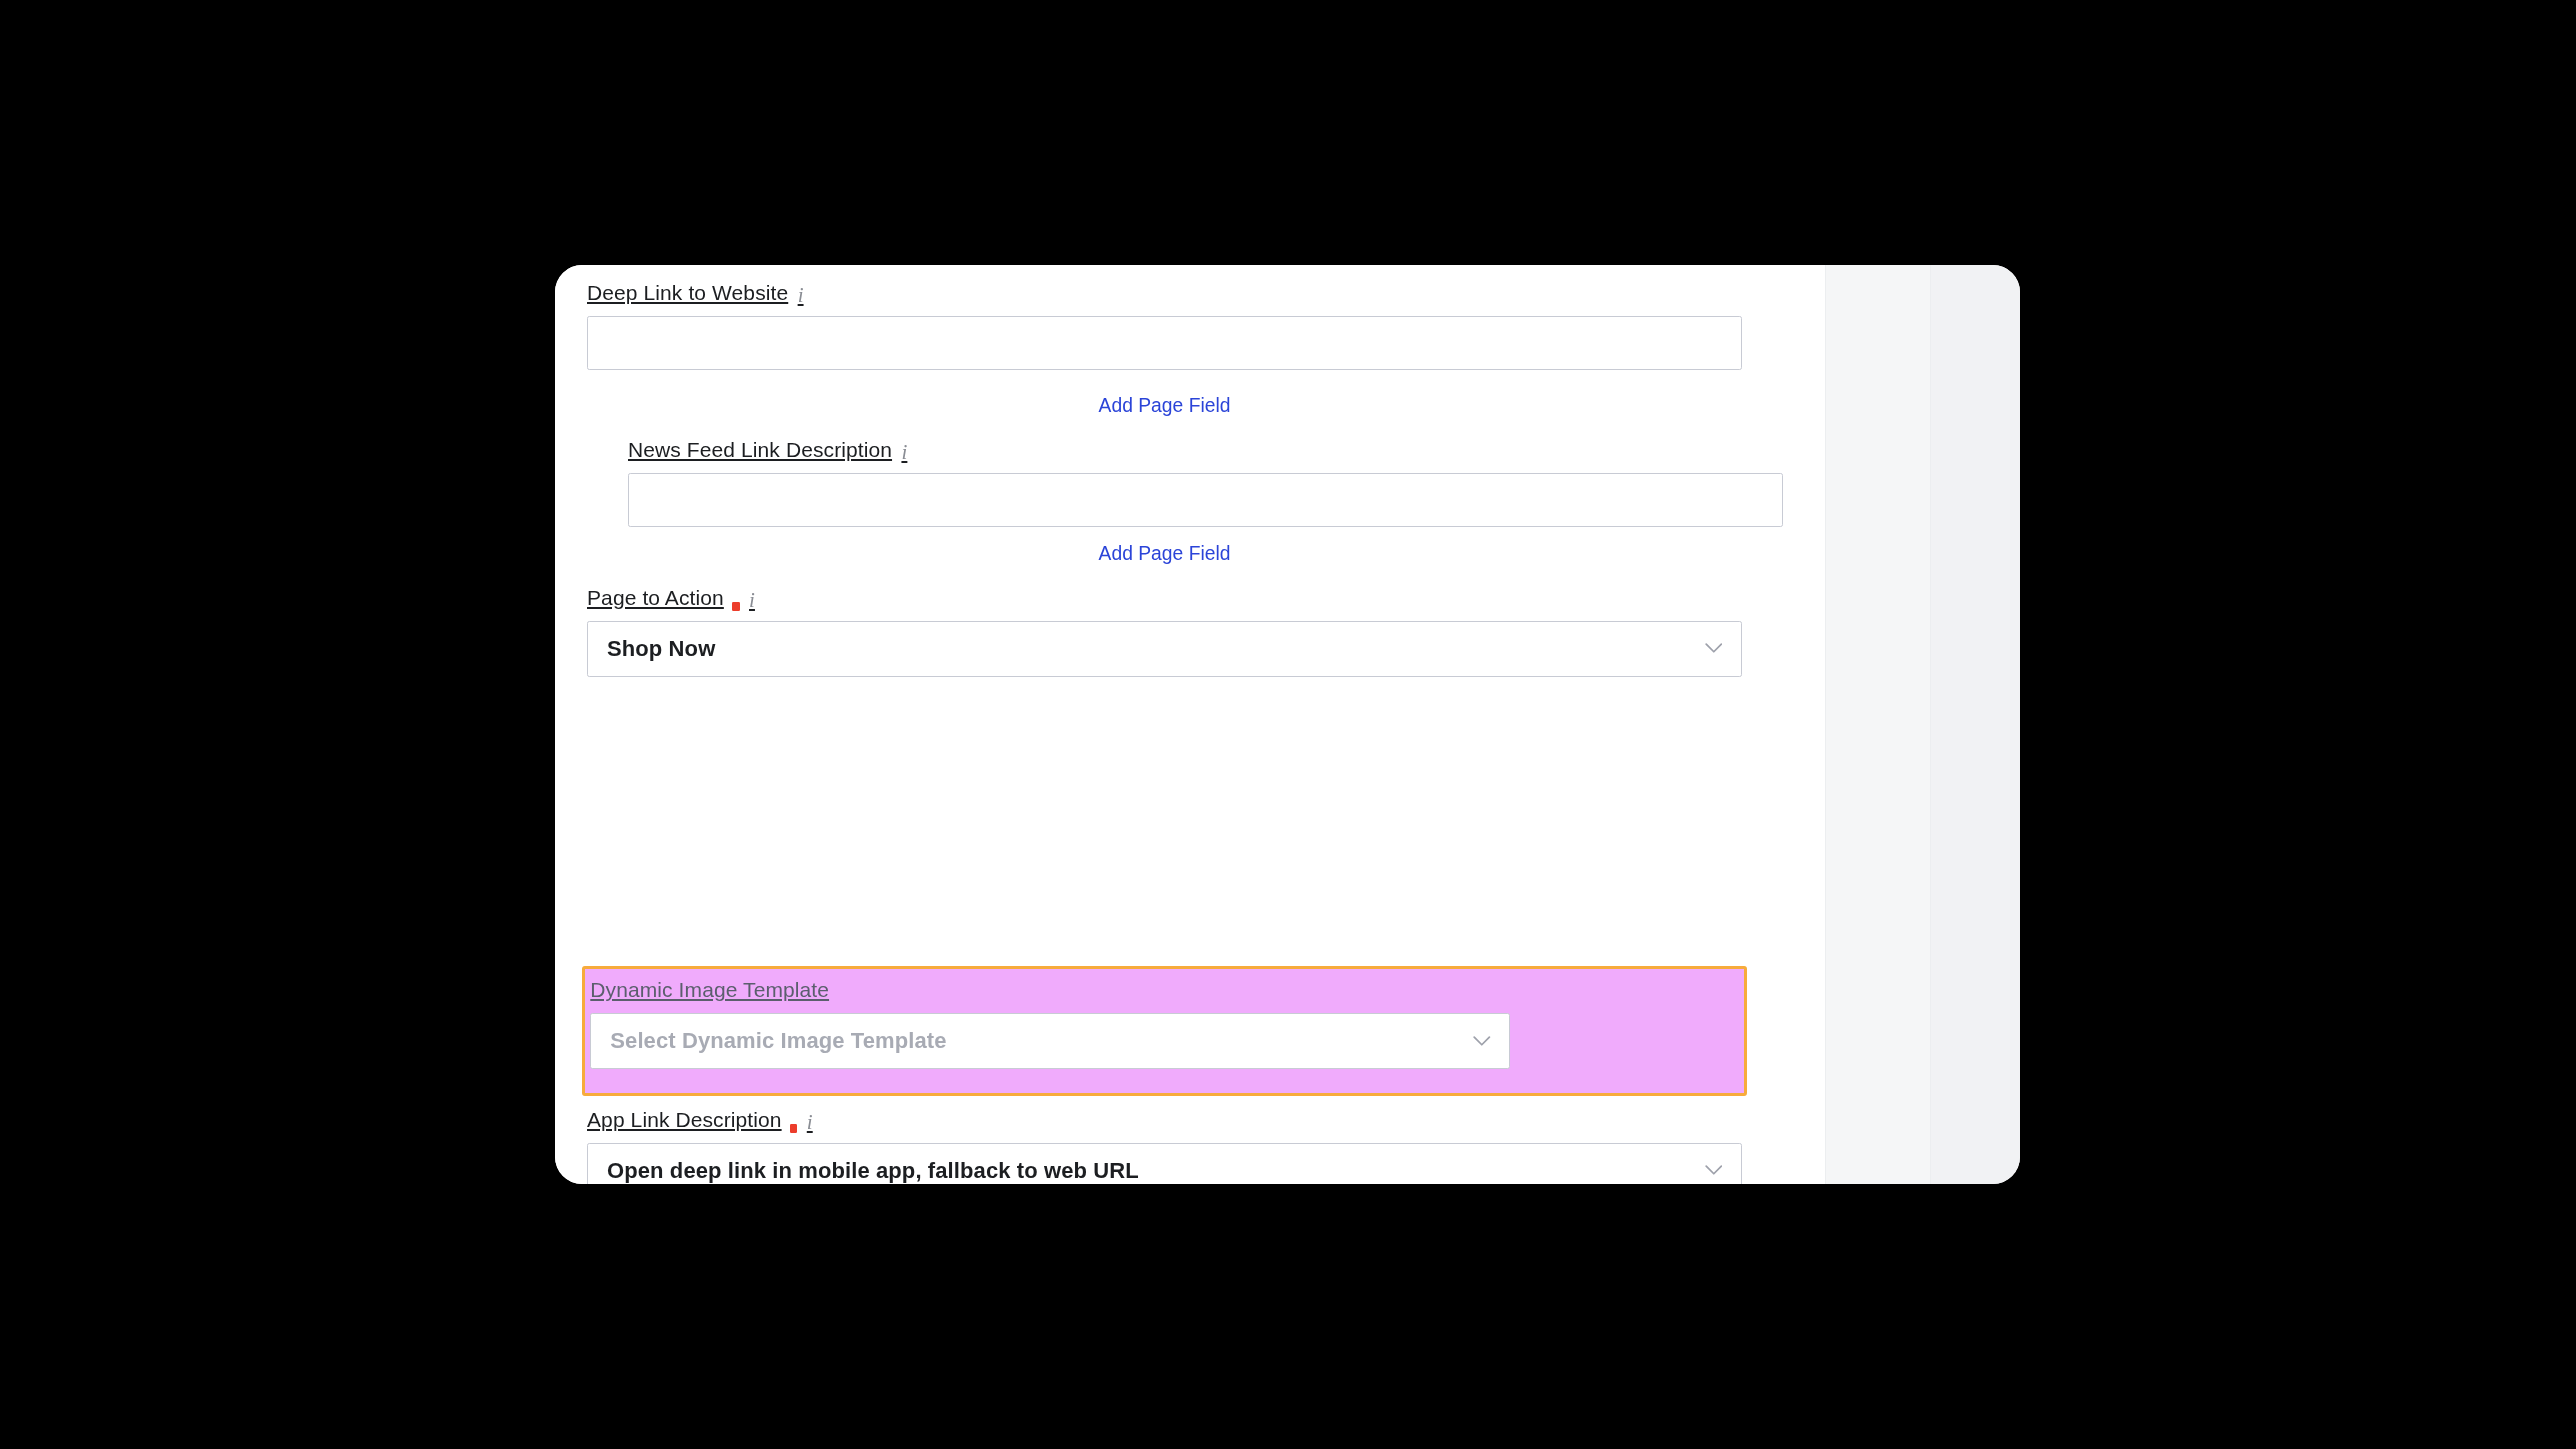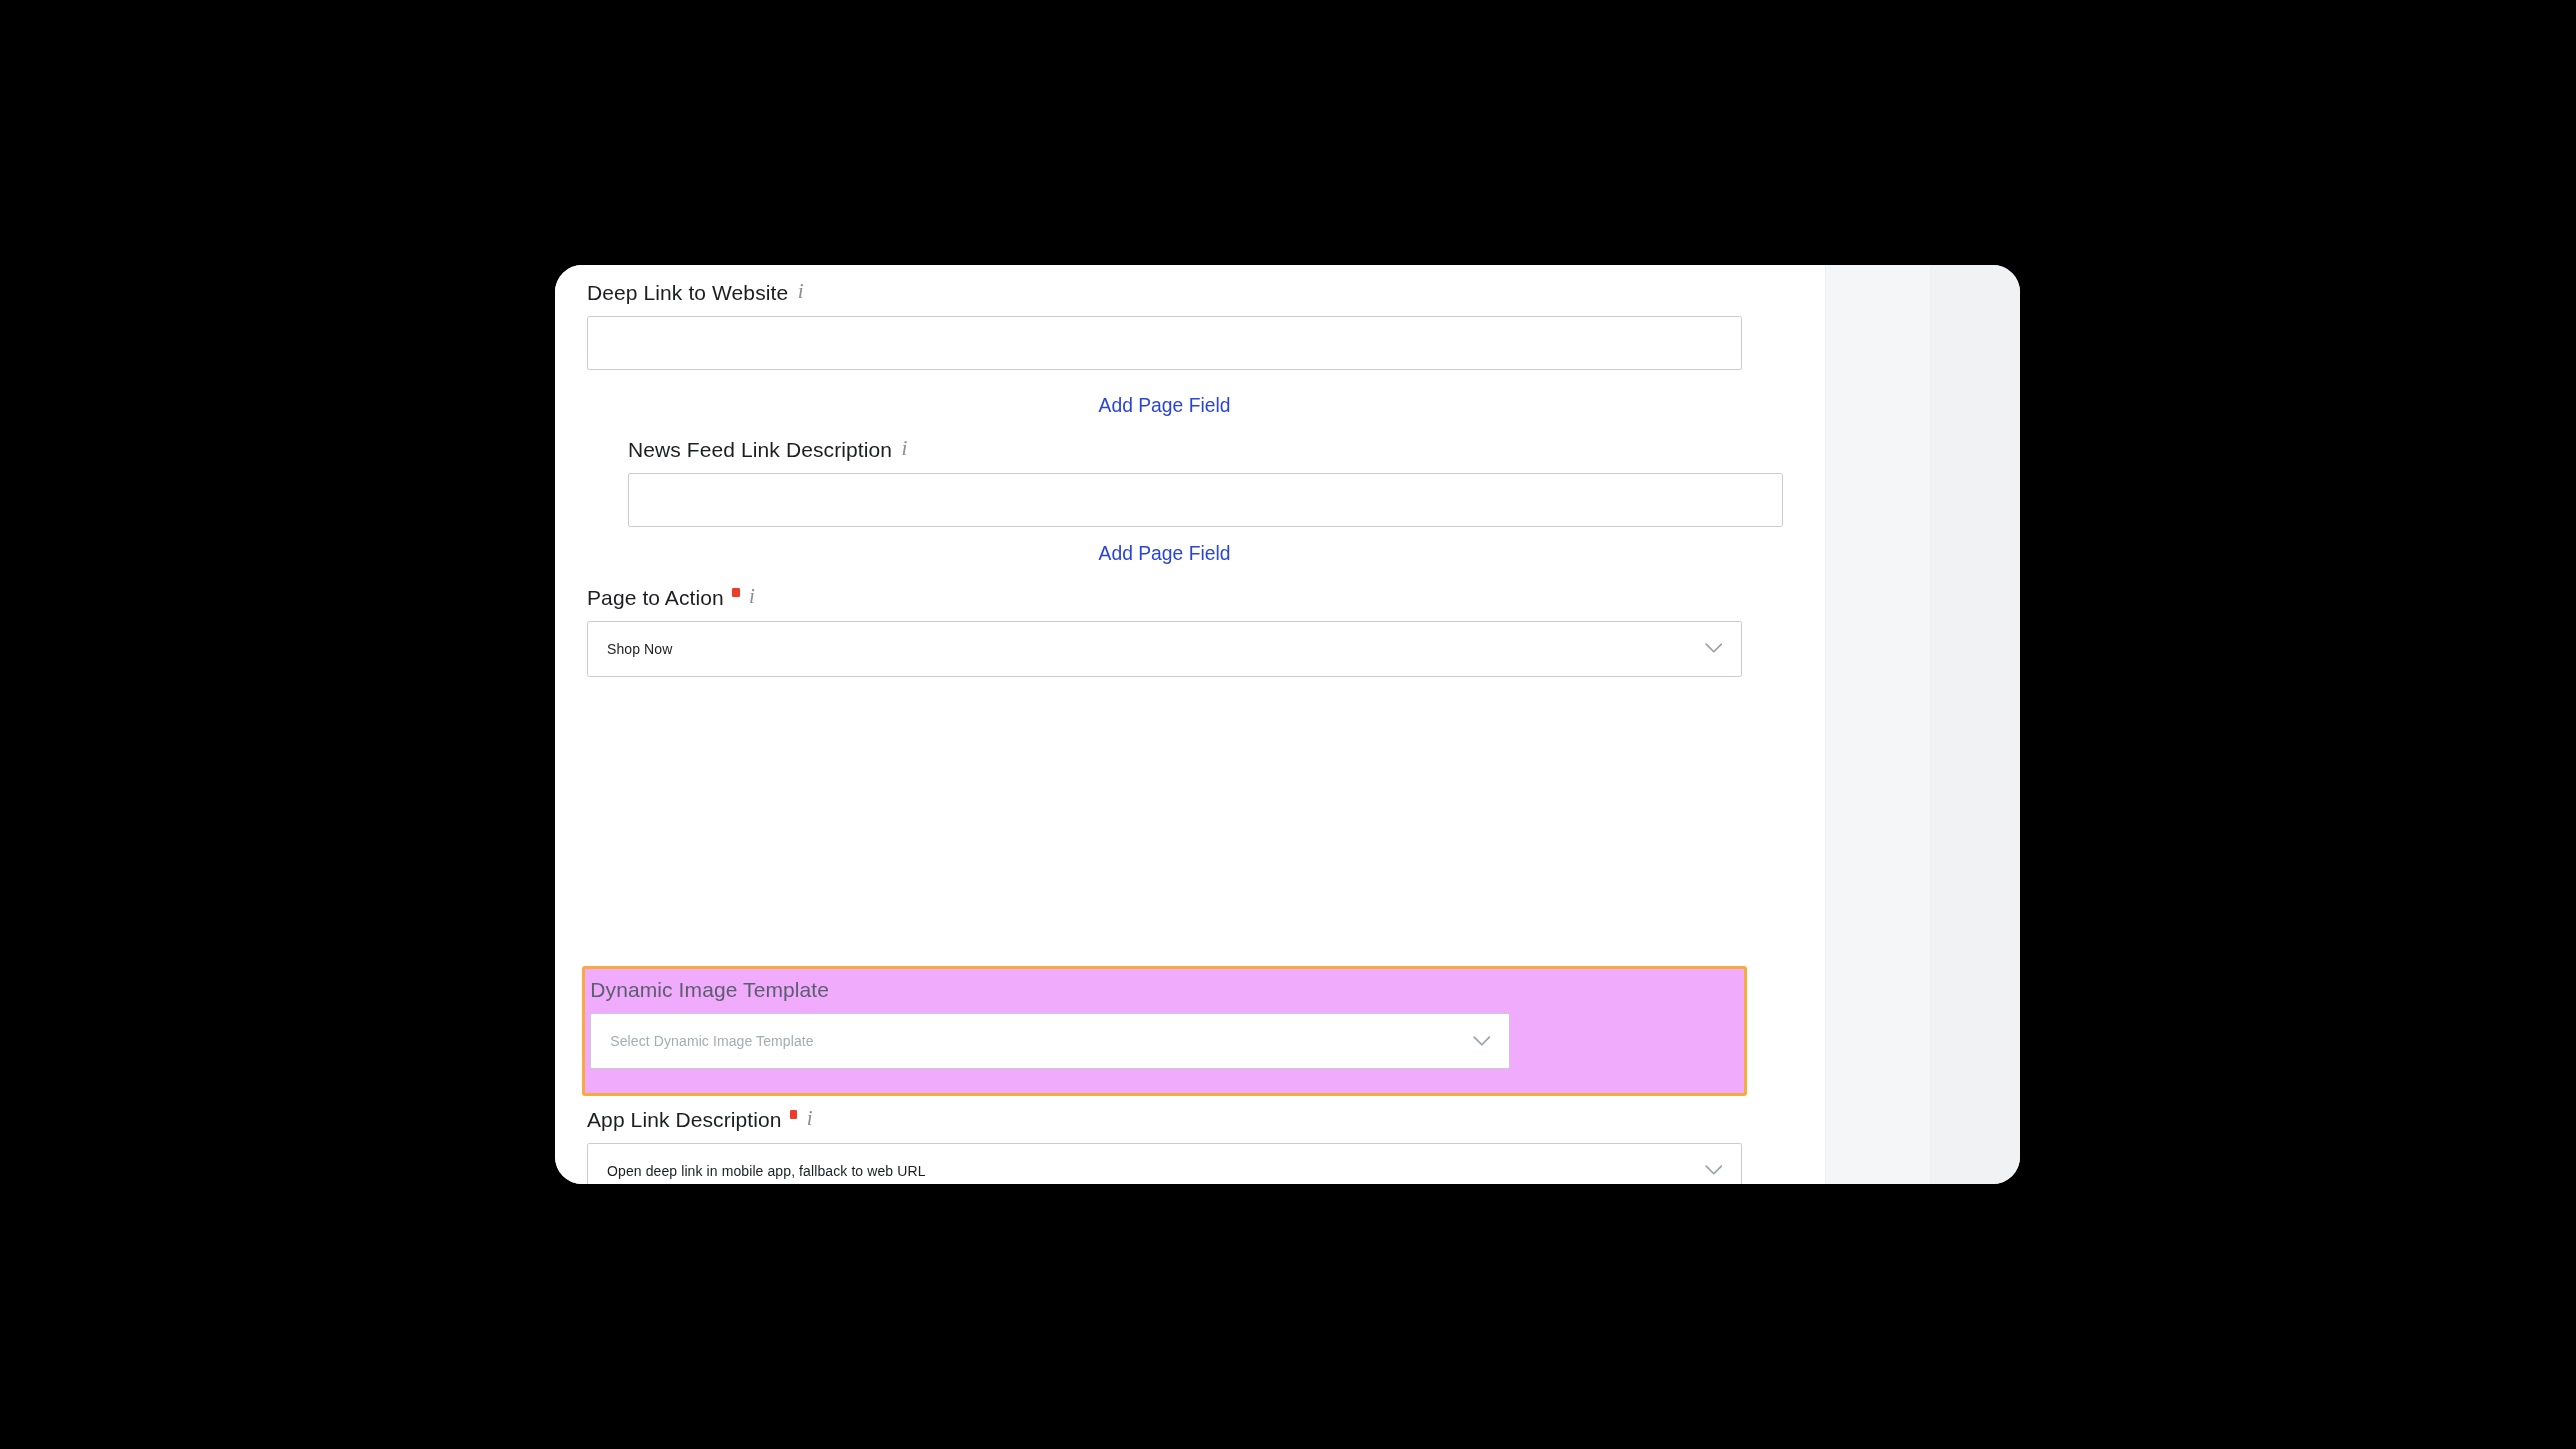--- a/index.html
+++ b/index.html
@@ -64,22 +64,23 @@
     width: 1155px;
   }
 
   .field-label {
     font-size: 21px;
     line-height: 24.6px;
     color: #1c1e21;
     letter-spacing: 0.1px;
     white-space: nowrap;
     display: flex;
-    align-items: flex-start;
+    align-items: flex-end;
     gap: 0;
+    text-decoration: underline;
   }
 
   .label-text { display: inline-block; }
 
   .req-dot {
     display: inline-block;
     width: 7.6px;
     height: 8.8px;
     background: #ec3d2b;
     border-radius: 1.2px;
@@ -123,23 +124,24 @@
     box-sizing: border-box;
     border: 1.2px solid #c8cbd4;
     border-radius: 2.3px;
     background: #ffffff;
     display: flex;
     align-items: center;
     justify-content: space-between;
     padding: 0 16.4px 0 19px;
   }
   .select-value {
-    font-size: 14px;
+    font-size: 22px;
     color: #1c1e21;
     letter-spacing: 0.1px;
+    font-weight: bold;
   }
   .select-value.muted { color: #a8abb4; }
 
   .chev {
     width: 17.6px;
     height: 10.5px;
     flex: none;
     margin-right: 2.3px;
   }
   .chev svg { display: block; }

